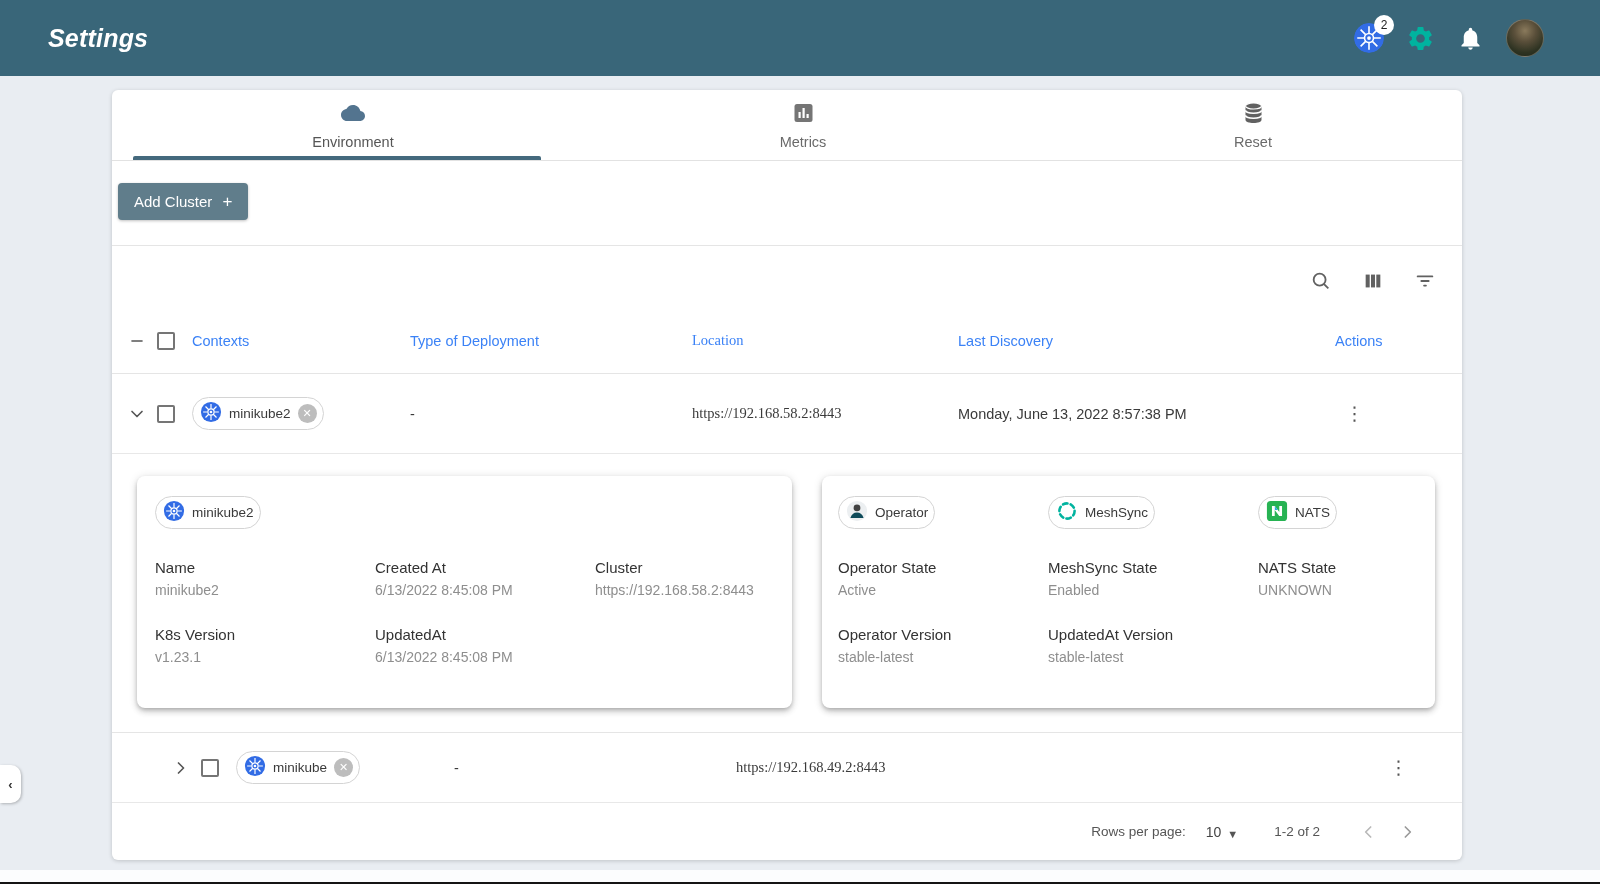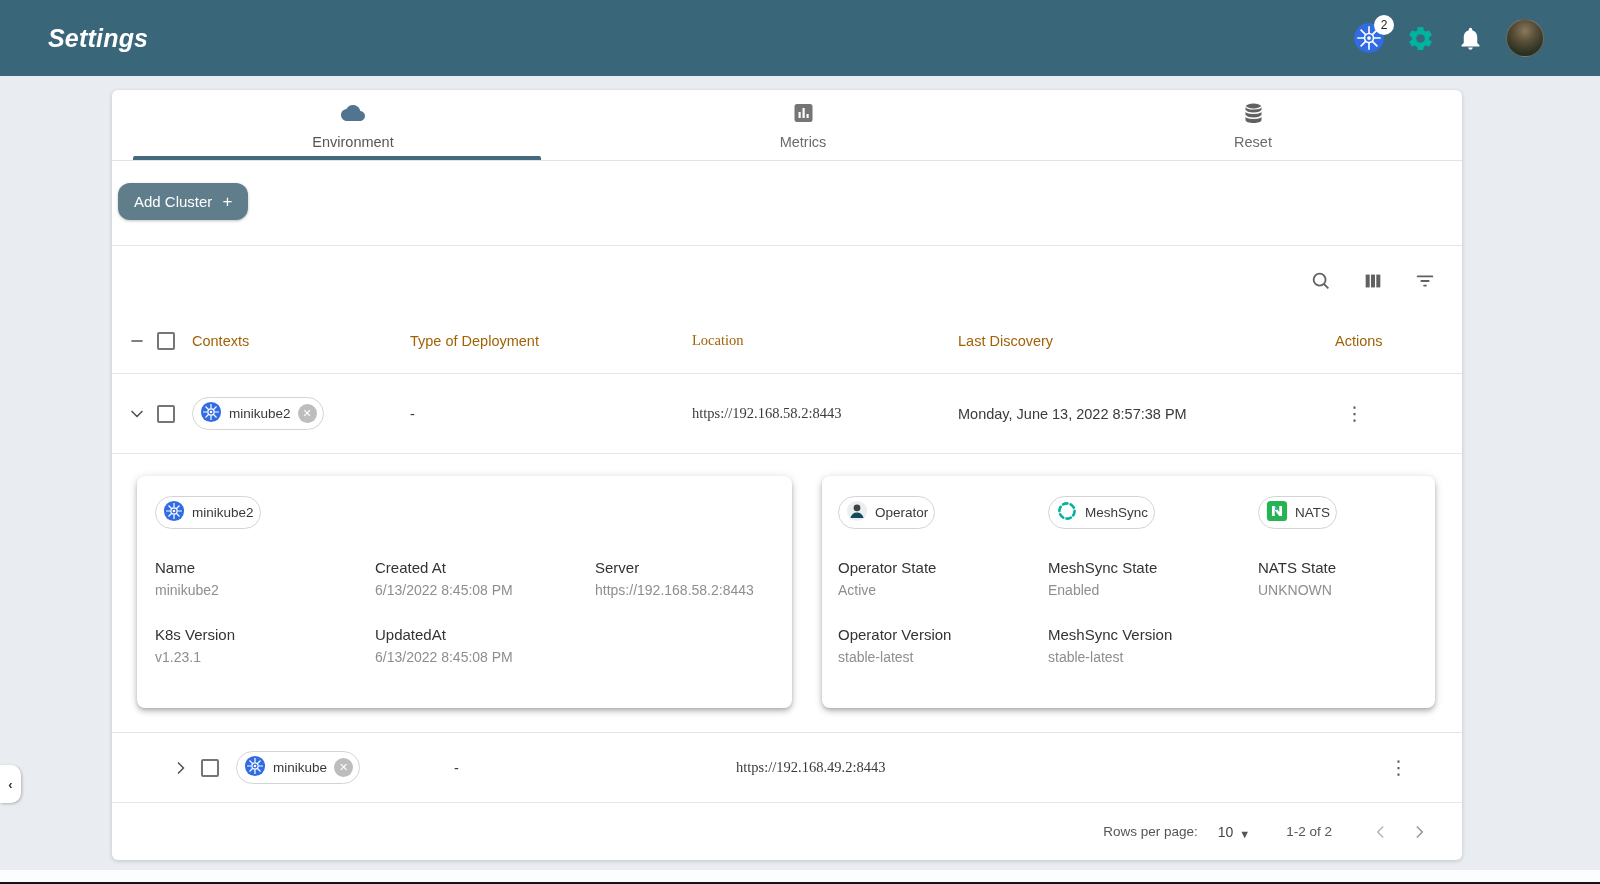--- a/index.html
+++ b/index.html
@@ -40,32 +40,32 @@
   .tab {
     flex:1; display:flex; flex-direction:column; align-items:center; justify-content:center;
     gap:5px; cursor:pointer; position:relative; color:#666;padding-left:32px;
   }
   .tab-label { font-size:14.5px; color:#6a6a6a; }
   .tab.active .tab-label { color:#565656; }
   .tab-indicator { position:absolute; bottom:0; left:21px; right:21px; height:4px; background:#44697d; border-radius:2px 2px 0 0; }
   
   .toolbar { padding:22px 24px 25px 6px; border-bottom:1px solid #e5e5e5; }
   .add-cluster-btn {
-    background:#607d8b; color:#fff; border:none; border-radius:12px;
+    background:#607d8b; color:#fff; border:none; border-radius:4px;
     height:37px; padding:0 16px; font-size:15px; font-family:inherit;
     display:inline-flex; align-items:center; gap:10px; cursor:pointer;
     box-shadow:0 1px 3px rgba(0,0,0,.25);
   }
   .add-plus { font-size:17px; }
   
   .grid-actions { display:flex; justify-content:flex-end; align-items:center; gap:14px; padding:16px 18px 8px 0; }
   .ticon { width:38px; height:38px; display:flex; align-items:center; justify-content:center; border-radius:50%; cursor:pointer; }
   
   .thead, .trow { display:flex; align-items:center; }
-  .thead { height:66px; border-bottom:1px solid #e5e5e5; font-size:14.5px; color:#a16207; }
+  .thead { height:66px; border-bottom:1px solid #e5e5e5; font-size:14.5px; color:#3b82f6; }
   .col-expand { width:30px; margin-left:10px; display:flex; justify-content:center; }
   .col-check  { width:40px; display:flex; justify-content:flex-start; padding-left:5px; }
   .col-contexts { width:218px; }
   .col-type     { width:282px; }
   .col-location { width:266px;font-family:Liberation Serif, serif; }
   .col-last     { width:355px; }
   .col-actions  { flex:1; padding-left:22px; }
   .trow { height:80px; border-bottom:1px solid #e8e8e8; font-size:14.5px; color:#3a3a3a; }
   .trow.second { height:70px;padding-left:44px; }
   .checkbox {
@@ -91,21 +91,21 @@
   .detail-card.left  { width:655px; height:232px; }
   .detail-card.right { width:613px; height:232px; margin-left:30px; padding-left:16px; }
   .fields-grid { display:grid; grid-template-columns:220px 220px 1fr; row-gap:28px; margin-top:30px; }
   .fields-grid.rightg { grid-template-columns:210px 210px 1fr; }
   .field-label { font-size:15px; color:#333; margin-bottom:6px; }
   .field-value { font-size:14px; color:#8e8e8e; }
   .chips-grid { display:grid; grid-template-columns:210px 210px 1fr; }
   
   .pagination {
     height:57px; display:flex; align-items:center; justify-content:flex-end;
-    gap:0; padding-right:24px; font-size:13.5px; color:#555;
+    gap:0; padding-right:36px; font-size:13.5px; color:#555;
   }
   .rpp-label { margin-right:20px; }
   .rpp-select { display:flex; align-items:end; gap:6px; cursor:pointer; margin-right:36px; font-size:14px; color:#444; }
   .rpp-caret { font-size:11px; color:#555; padding-top:2px; }
   .range { margin-right:30px; }
   .page-btn { width:38px; height:38px; display:flex; align-items:center; justify-content:center; cursor:pointer; }
   
   .edge-handle {
     position:absolute; left:0; top:765px; width:21px; height:38px; background:#fff;
     border-radius:0 10px 10px 0; box-shadow:1px 1px 3px rgba(0,0,0,.25);
@@ -284,21 +284,21 @@
       <div class="fields-grid">
         <div>
           <div class="field-label">Name</div>
           <div class="field-value">minikube2</div>
         </div>
         <div>
           <div class="field-label">Created At</div>
           <div class="field-value">6/13/2022 8:45:08 PM</div>
         </div>
         <div>
-          <div class="field-label">Server</div>
+          <div class="field-label">Cluster</div>
           <div class="field-value">https://192.168.58.2:8443</div>
         </div>
         <div>
           <div class="field-label">K8s Version</div>
           <div class="field-value">v1.23.1</div>
         </div>
         <div>
           <div class="field-label">UpdatedAt</div>
           <div class="field-value">6/13/2022 8:45:08 PM</div>
         </div>
@@ -354,21 +354,21 @@
         </div>
         <div>
           <div class="field-label">NATS State</div>
           <div class="field-value">UNKNOWN</div>
         </div>
         <div>
           <div class="field-label">Operator Version</div>
           <div class="field-value">stable-latest</div>
         </div>
         <div>
-          <div class="field-label">MeshSync Version</div>
+          <div class="field-label">UpdatedAt Version</div>
           <div class="field-value">stable-latest</div>
         </div>
       </div>
     </div>
   </div>
 
   <div class="trow second">
     <div class="col-expand">
       <svg viewBox="0 0 24 24" width="20" height="20" fill="none" stroke="#555" stroke-width="2" stroke-linecap="round" stroke-linejoin="round">
           <polyline points="9,6 15,12 9,18"></polyline>

